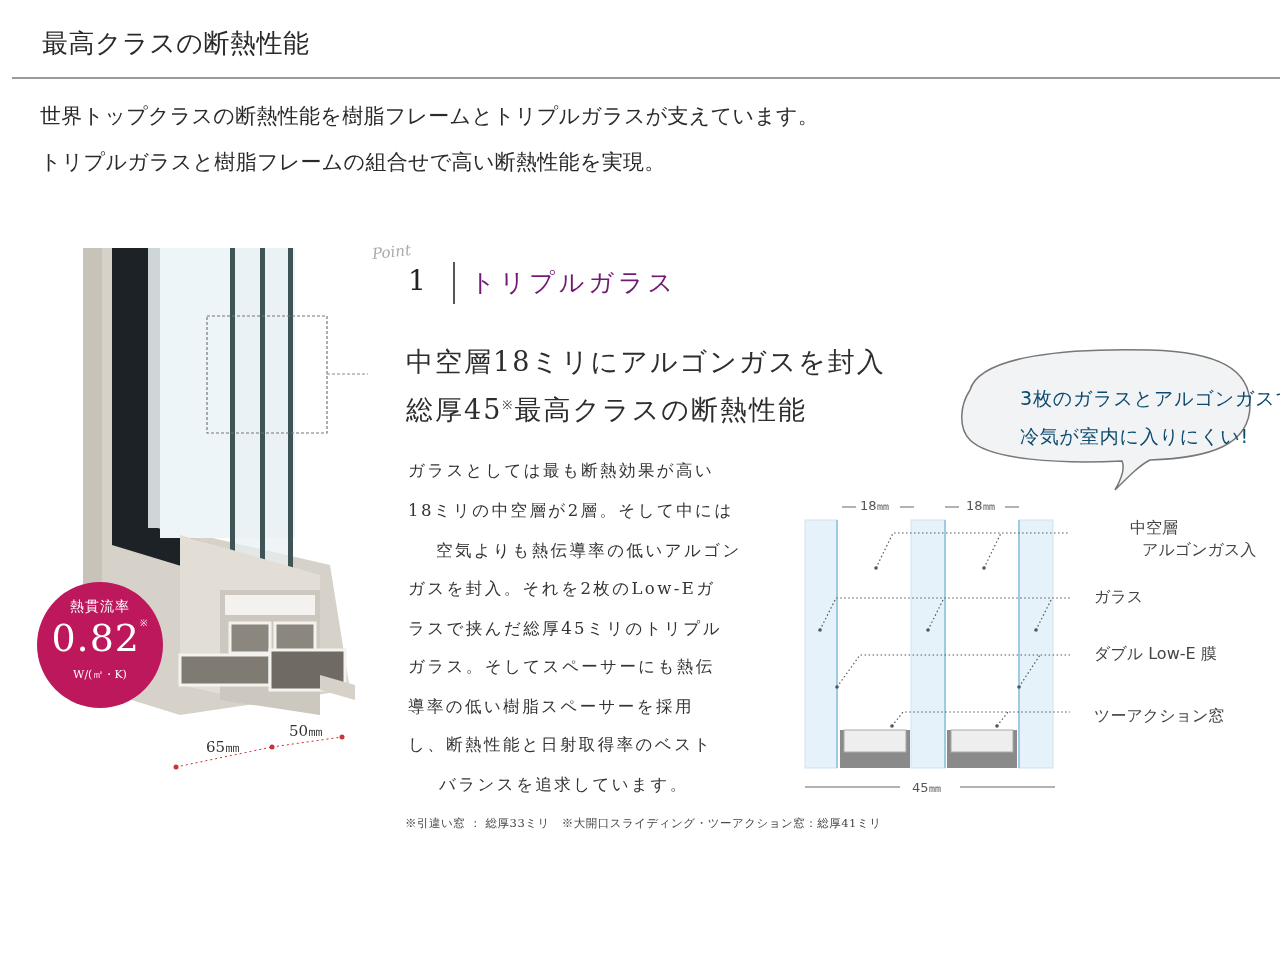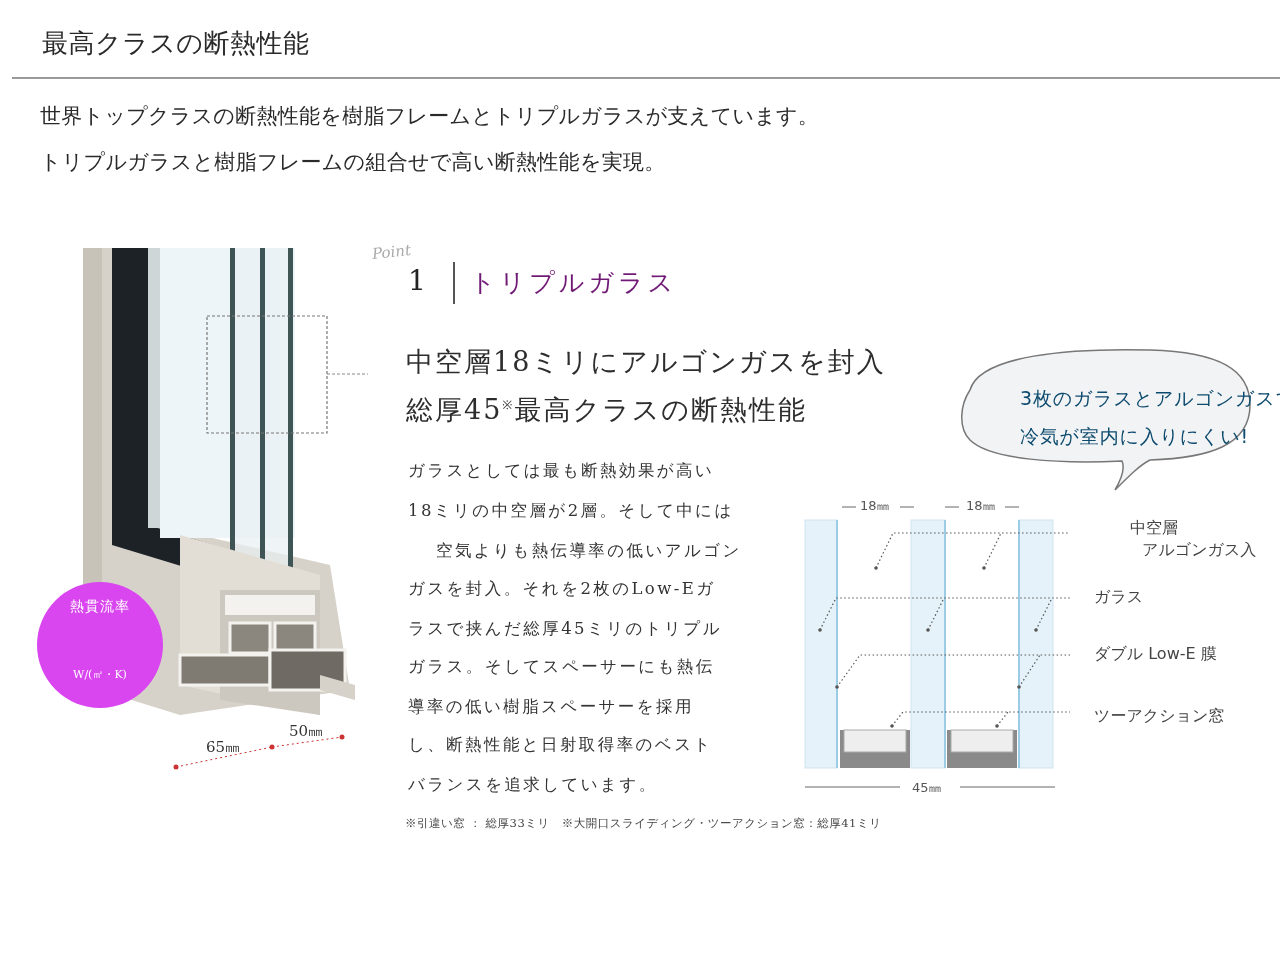--- a/index.html
+++ b/index.html
@@ -19,21 +19,21 @@
   .headline { left: 406px; font-size: 27px; color: #2d2d2d; letter-spacing: 2px; }
 
   .body-line { left: 408px; font-size: 16.5px; color: #333; letter-spacing: 2.4px; white-space: nowrap; }
 
   .footnote { left: 405px; top: 816px; font-size: 11.5px; color: #444; letter-spacing: 0.5px; white-space: nowrap; }
 
   .bubble-line { left: 1020px; font-size: 19px; color: #0c4a6e; letter-spacing: 0.8px; white-space: nowrap; }
 
   .label { font-size: 16px; color: #444; white-space: nowrap; }
 
-  .badge { left: 37px; top: 582px; width: 126px; height: 126px; border-radius: 50%; background: #d946ef; color: #fff; text-align: center; }
+  .badge { left: 37px; top: 582px; width: 126px; height: 126px; border-radius: 50%; background: #be185d; color: #fff; text-align: center; }
   .badge-label { position: absolute; top: 16px; width: 100%; font-size: 14px; letter-spacing: 1px; }
   .badge-value { position: absolute; top: 34px; width: 100%; font-size: 38px; letter-spacing: 1px; }
   .badge-sup { font-size: 9px; vertical-align: top; }
   .badge-unit { position: absolute; top: 85px; width: 100%; font-size: 11px; }
 
   .dim { font-size: 15px; color: #333; }
 </style>
 </head>
 <body>
 
@@ -79,40 +79,41 @@
   <circle cx="96" cy="522" r="2.5" fill="#c33"></circle>
   <circle cx="192" cy="502" r="2.5" fill="#c33"></circle>
   <circle cx="262" cy="492" r="2.5" fill="#c33"></circle>
 </svg>
 
 <div class="abs dim serif" style="left:206px; top:738px;">65㎜</div>
 <div class="abs dim serif" style="left:289px; top:722px;">50㎜</div>
 
 <div class="abs badge serif">
   <div class="badge-label">熱貫流率</div>
+  <div class="badge-value"><span>0.82</span><span class="badge-sup">※</span></div>
   <div class="badge-unit">W/(㎡・K)</div>
 </div>
 
 <div class="abs point-script">Point</div>
 <div class="abs point-num serif">1</div>
 <div class="abs point-bar"></div>
 <div class="abs point-title serif">トリプルガラス</div>
 
 <div class="abs headline serif" style="top:344px;text-align:right;">中空層18ミリにアルゴンガスを封入</div>
 <div class="abs headline serif" style="top:392px;"><span>総厚45</span><sup style="font-size:12px;">※</sup><span>最高クラスの断熱性能</span></div>
 
 <div class="abs body-line serif" style="top:460px;">ガラスとしては最も断熱効果が高い</div>
 <div class="abs body-line serif" style="top:500px;">18ミリの中空層が2層。そして中には</div>
 <div class="abs body-line serif" style="top:540px;margin-left:28px;">空気よりも熱伝導率の低いアルゴン</div>
 <div class="abs body-line serif" style="top:578px;">ガスを封入。それを2枚のLow-Eガ</div>
 <div class="abs body-line serif" style="top:618px;">ラスで挟んだ総厚45ミリのトリプル</div>
 <div class="abs body-line serif" style="top:656px;">ガラス。そしてスペーサーにも熱伝</div>
 <div class="abs body-line serif" style="top:696px;">導率の低い樹脂スペーサーを採用</div>
 <div class="abs body-line serif" style="top:734px;">し、断熱性能と日射取得率のベスト</div>
-<div class="abs body-line serif" style="top:774px;">バランスを追求しています。</div>
+<div class="abs body-line serif" style="top:774px;margin-left:31px;">バランスを追求しています。</div>
 
 <div class="abs footnote serif">※引違い窓 ： 総厚33ミリ　※大開口スライディング・ツーアクション窓：総厚41ミリ</div>
 
 <svg class="abs" style="left:950px; top:340px;" width="310" height="155" viewBox="0 0 310 155">
   <path d="M20,50 C30,15 120,8 200,10 C270,12 300,30 300,65 C300,105 260,118 200,120 C190,125 180,135 165,150 C172,138 175,128 172,121 C110,124 40,120 20,100 C8,88 10,65 20,50 Z" fill="#f2f3f5" stroke="#777" stroke-width="1.5"></path>
 </svg>
 <div class="abs bubble-line" style="top:386px;">3枚のガラスとアルゴンガスで</div>
 <div class="abs bubble-line" style="top:424px;">冷気が室内に入りにくい!</div>
 
 <svg class="abs" style="left:800px; top:495px;" width="270" height="305" viewBox="0 0 270 305">

